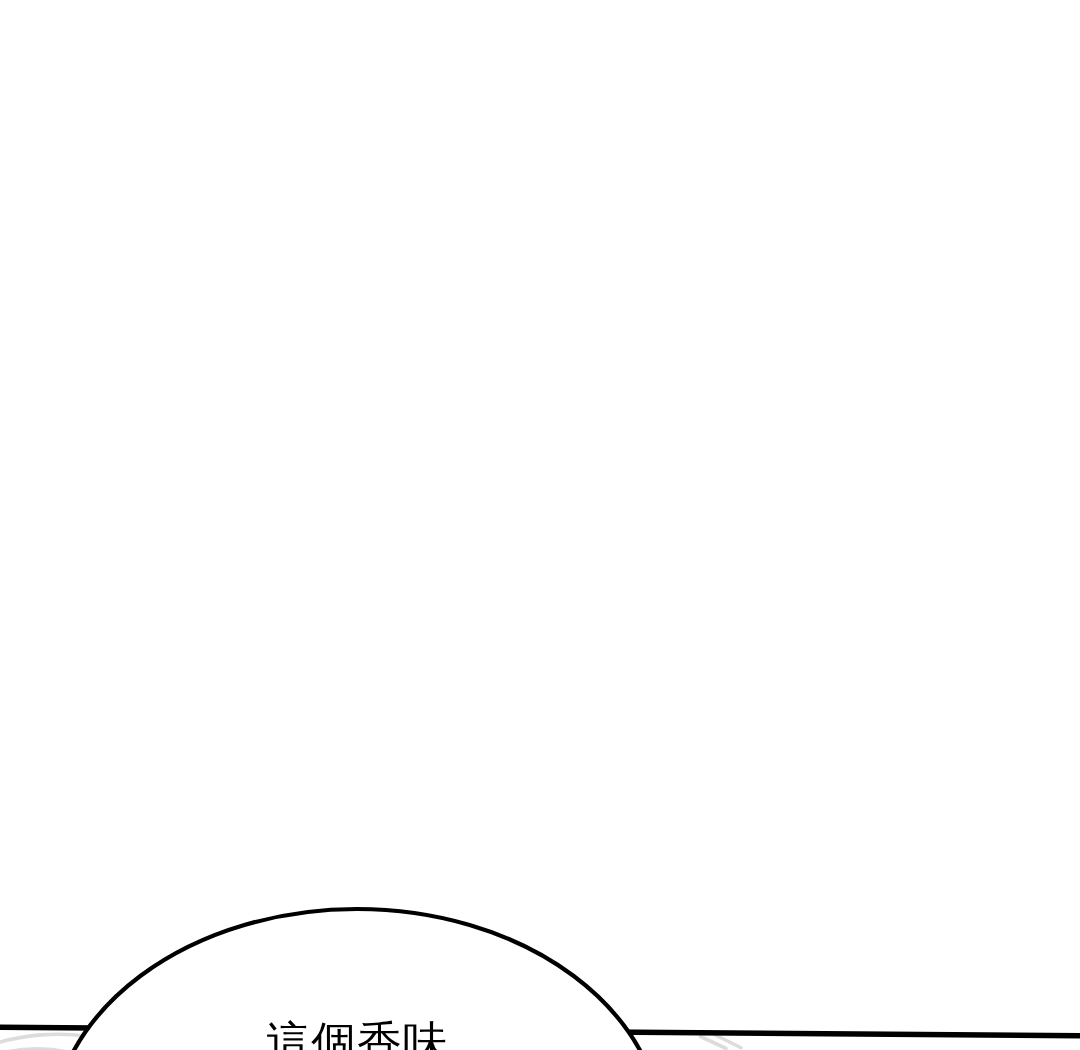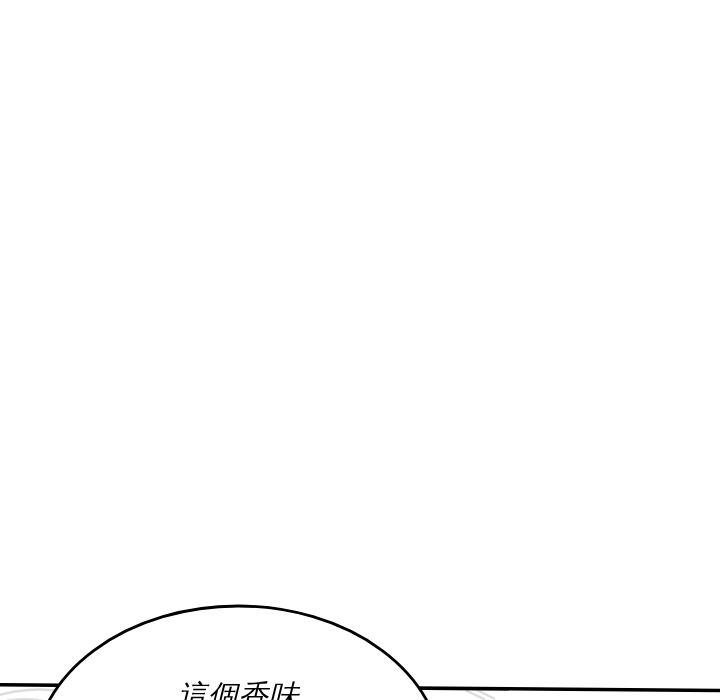--- a/index.html
+++ b/index.html
@@ -13,21 +13,20 @@
     height: 700px;
     overflow: hidden;
     background: var(--paper);
   }
   .comic-page {
     position: relative;
     width: 720px;
     height: 700px;
     background: var(--paper);
     overflow: hidden;
-    font-style: italic;
   }
   .panel-art {
     position: absolute;
     inset: 0;
     display: block;
   }
   .faint-stroke {
     fill: none;
     stroke: var(--faint);
     stroke-width: 2.4;

